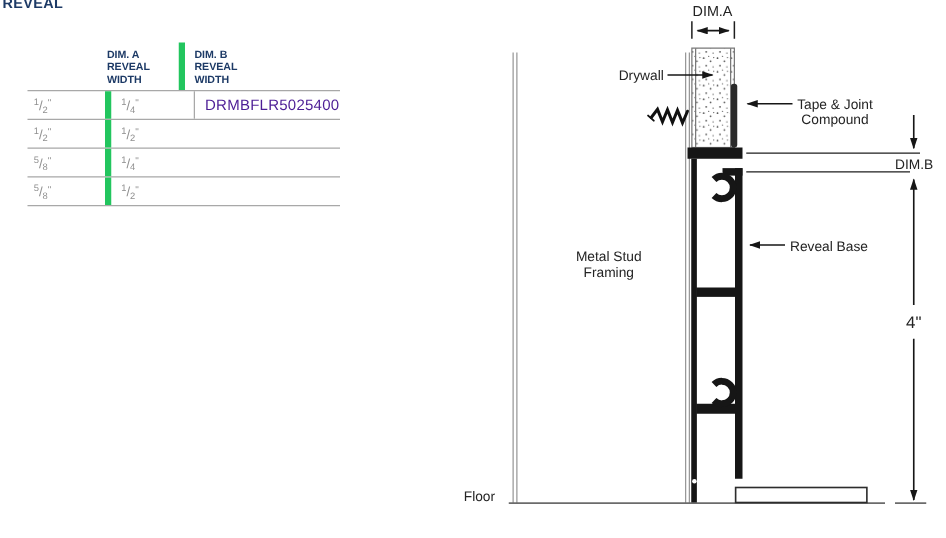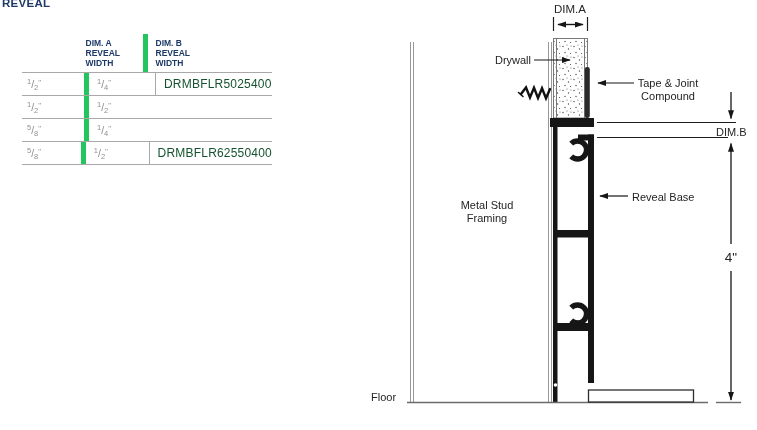--- a/index.html
+++ b/index.html
@@ -20,21 +20,21 @@
   .c1{width:62px;padding-left:5px;}
   .c2{width:71px;padding-left:8px;border-left:5px solid #22c55e;}
   .c3{flex:1;padding-left:8px;border-left:1px solid #a8a8a8;}
   .hdr .td{color:#1d3a66;font-weight:700;font-size:8.5px;line-height:10px;padding-top:4px;}
   .hdr .c3{padding-top:14px;}
   .row .td{display:flex;align-items:center;}
   .frac{color:#8f8f8f;font-size:10.5px;white-space:nowrap;}
   .frac sup{font-size:7.5px;vertical-align:4px;}
   .frac sub{font-size:7.5px;vertical-align:-2px;}
   .frac .unit{font-size:8px;vertical-align:3px;}
-  .numcell{color:#14532d;font-size:12px;letter-spacing:.2px;}
+  .numcell{color:#4c1d95;font-size:12px;letter-spacing:.2px;}
 
   
   .diagram-svg{position:absolute;left:0;top:0;}
   text{font-family:"Liberation Sans",sans-serif;fill:#242424;}
 </style>
 </head>
 <body>
 
 <div class="page">
 
@@ -83,23 +83,20 @@
           <span class="frac"><sup>1</sup><span>/</span><sub>4</sub><span class="unit">"</span></span>
         </div>
     </div>
 
     <div class="tr row">
       <div class="td c1">
           <span class="frac"><sup>5</sup><span>/</span><sub>8</sub><span class="unit">"</span></span>
         </div>
       <div class="td c2">
           <span class="frac"><sup>1</sup><span>/</span><sub>2</sub><span class="unit">"</span></span>
-        </div>
-      <div class="td c3">
-          <span class="numcell">DRMBFLR62550400</span>
         </div>
     </div>
   </div>
 
   <svg class="diagram-svg" width="757" height="430" viewBox="0 0 757 430">
     <defs>
       <marker id="arr" markerWidth="10" markerHeight="8" refX="8.2" refY="3" orient="auto-start-reverse" markerUnits="userSpaceOnUse">
         <path d="M0,0 L9,3 L0,6 Z" fill="#161616"></path>
       </marker>
       <pattern id="stipple" width="11" height="11" patternUnits="userSpaceOnUse">

